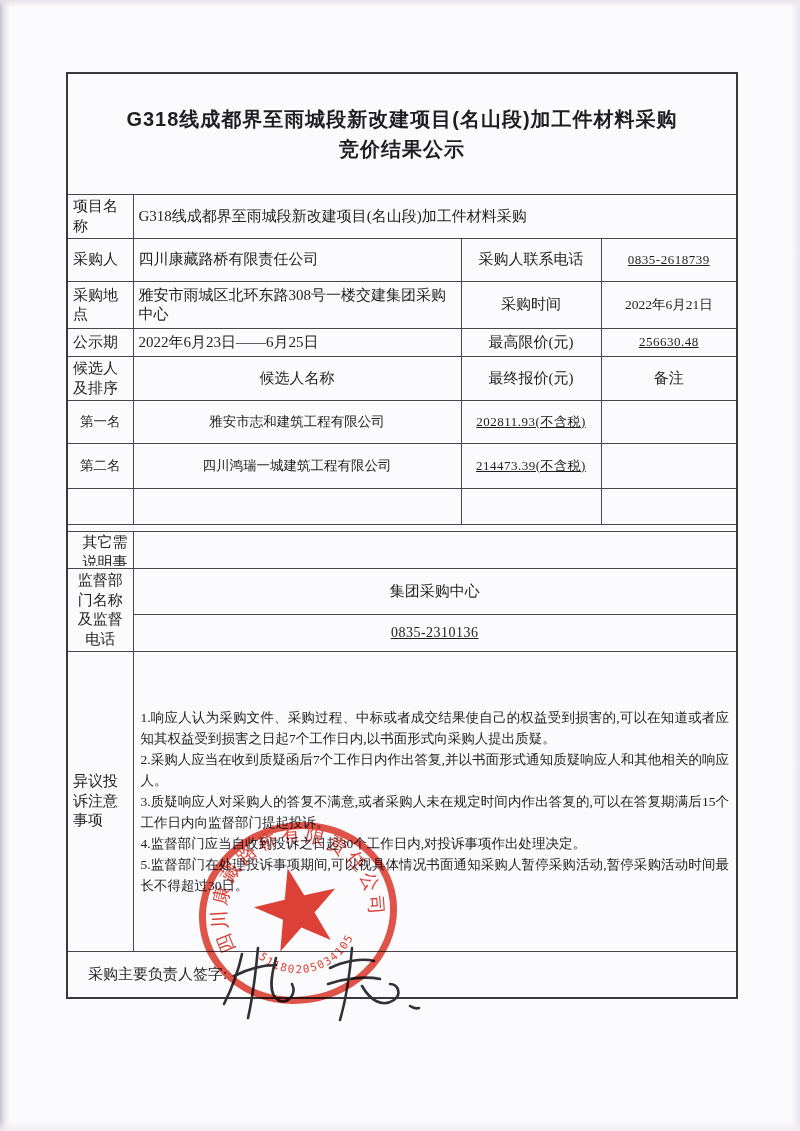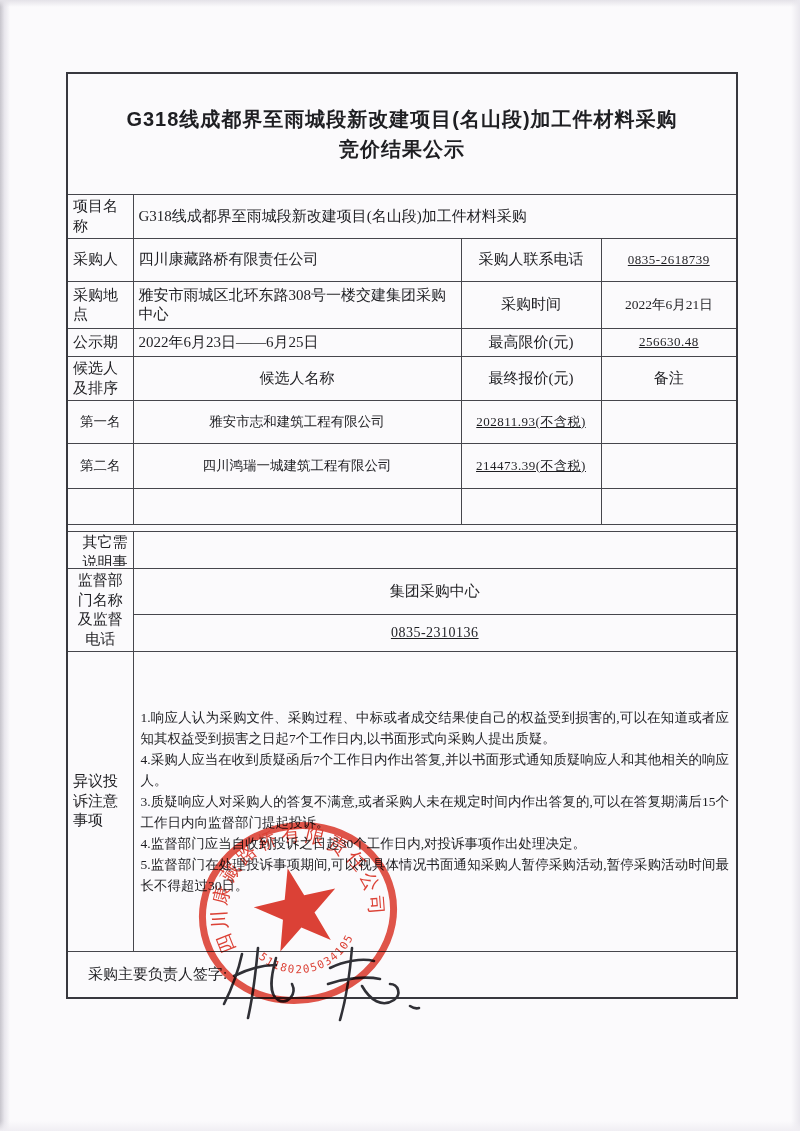--- a/index.html
+++ b/index.html
@@ -159,21 +159,21 @@
     <td colspan="3" class="num" style="font-size:14px">0835-2310136</td>
   </tr>
 
   <tr style="height:300px">
     <td class="pre lft">异议投
 诉注意
 事项</td>
     <td colspan="3" class="objection-cell">
       <div class="wrap">
         <p>1.响应人认为采购文件、采购过程、中标或者成交结果使自己的权益受到损害的,可以在知道或者应知其权益受到损害之日起7个工作日内,以书面形式向采购人提出质疑。</p>
-        <p>4.采购人应当在收到质疑函后7个工作日内作出答复,并以书面形式通知质疑响应人和其他相关的响应人。</p>
+        <p>2.采购人应当在收到质疑函后7个工作日内作出答复,并以书面形式通知质疑响应人和其他相关的响应人。</p>
         <p>3.质疑响应人对采购人的答复不满意,或者采购人未在规定时间内作出答复的,可以在答复期满后15个工作日内向监督部门提起投诉。</p>
         <p>4.监督部门应当自收到投诉之日起30个工作日内,对投诉事项作出处理决定。</p>
         <p>5.监督部门在处理投诉事项期间,可以视具体情况书面通知采购人暂停采购活动,暂停采购活动时间最长不得超过30日。</p>
       </div>
     </td>
   </tr>
 
   <tr style="height:46px">
     <td colspan="4" class="sig-cell">
       <span>采购主要负责人签字:</span>

